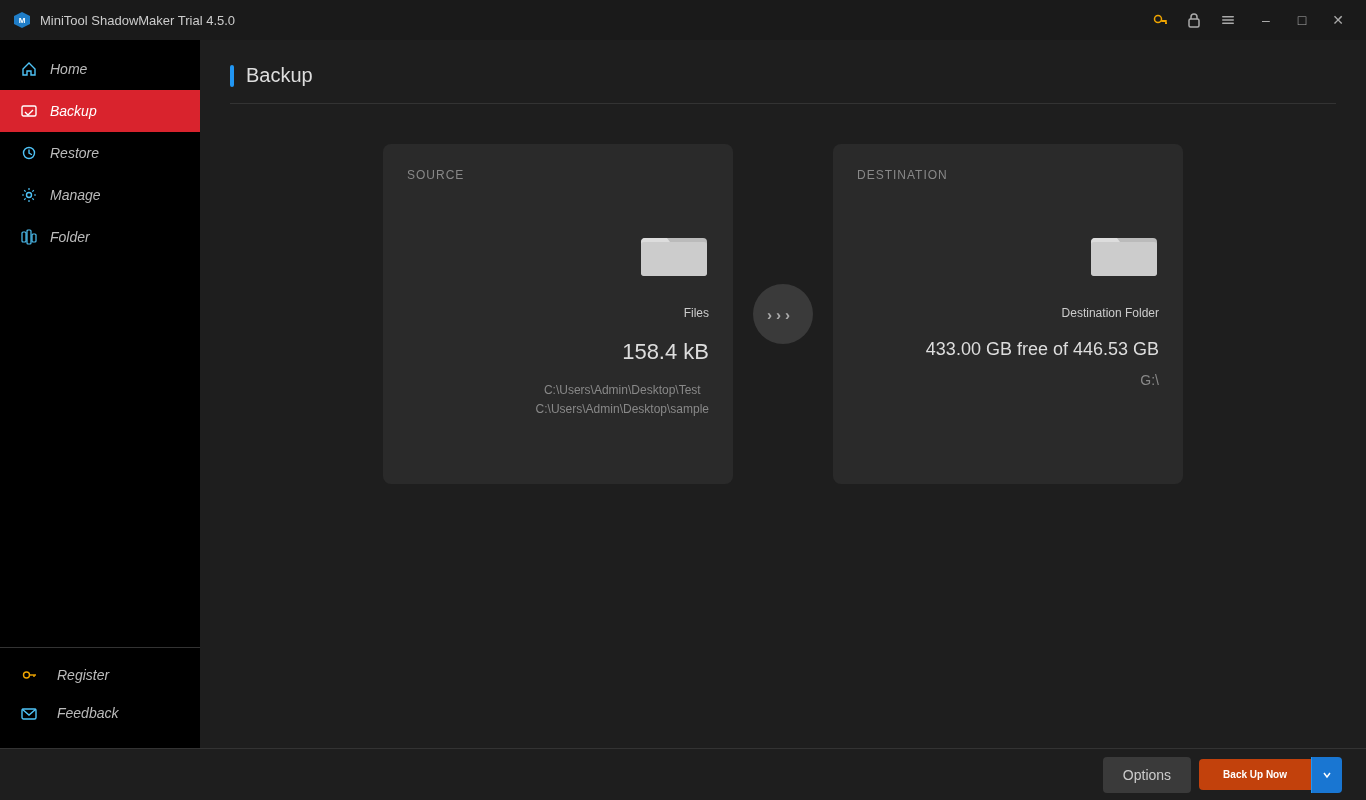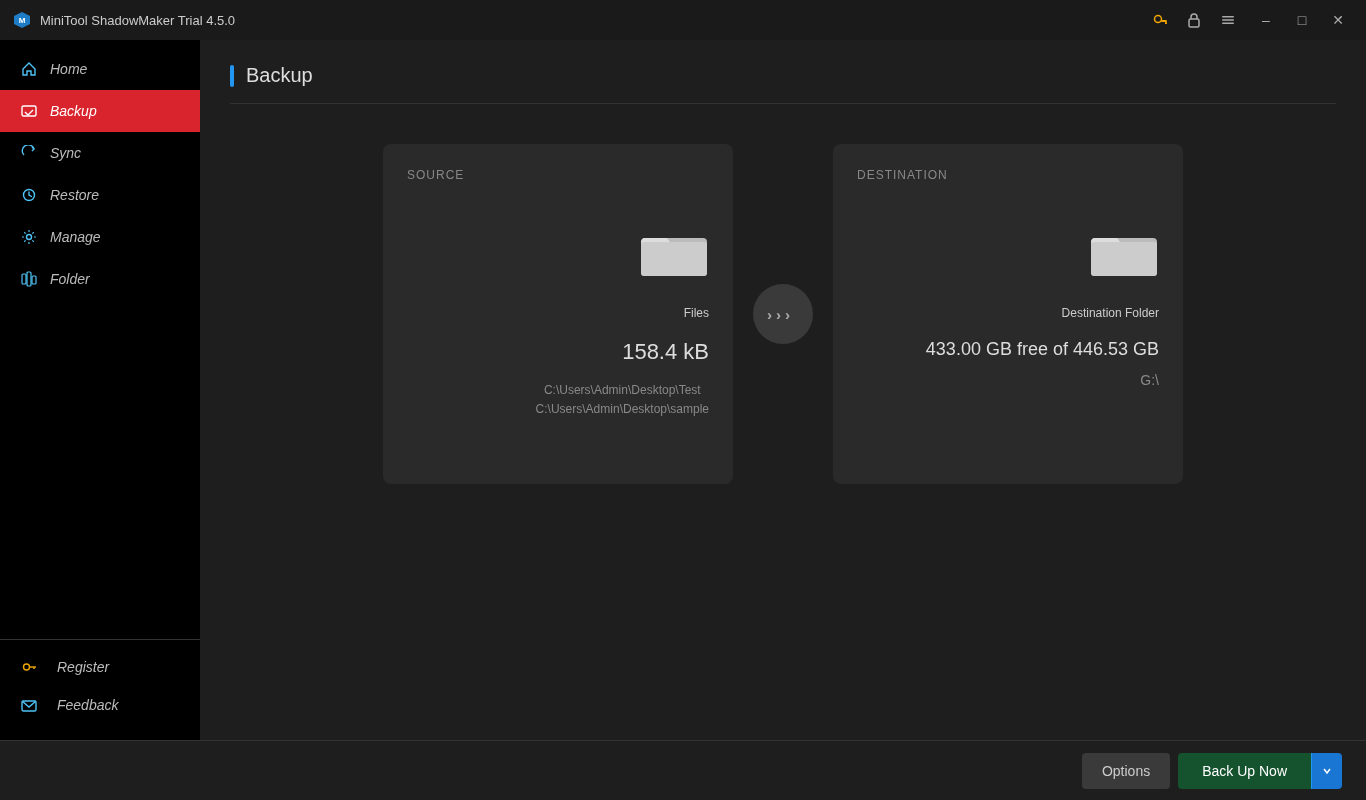--- a/index.html
+++ b/index.html
@@ -220,48 +220,48 @@
       align-items: center;
       justify-content: center;
       cursor: pointer;
       flex-shrink: 0;
       margin: 0 20px;
       margin-top: 140px;
     }
 
     
     .bottom-bar {
-      height: 60px;
+      height: 52px;
       background: #1e1e1e;
       display: flex;
       align-items: center;
       justify-content: flex-end;
       padding: 0 24px;
       gap: 0;
       border-top: 1px solid #333;
     }
     .btn-options {
       background: #3a3a3a;
       color: #ccc;
       border: none;
       padding: 10px 20px;
       font-size: 14px;
       cursor: pointer;
       border-radius: 4px;
       margin-right: 8px;
     }
     .btn-backup-now {
-      background: #14532d;
+      background: #c2410c;
       color: #fff;
       border: none;
       padding: 10px 24px;
-      font-size: 14px;
+      font-size: 10px;
       cursor: pointer;
       border-radius: 4px 0 0 4px;
-      font-weight: 400;
+      font-weight: 700;
     }
     .btn-backup-dropdown {
       background: #1976d2;
       color: #fff;
       border: none;
       padding: 10px 10px;
       font-size: 14px;
       cursor: pointer;
       border-radius: 0 4px 4px 0;
       border-left: 1px solid #2196f3;
@@ -332,29 +332,20 @@
       <div class="nav-item active">
         <div class="nav-icon">
           <svg width="16" height="16" viewBox="0 0 16 16">
               <rect x="1" y="3" width="14" height="10" rx="1.5" fill="none" stroke="white" stroke-width="1.4"></rect>
               <path d="M4 9l3 3 5-5" fill="none" stroke="white" stroke-width="1.4"></path>
             </svg>
         </div>
         <span>Backup</span>
       </div>
 
-      <div class="nav-item">
-        <div class="nav-icon">
-          <svg width="16" height="16" viewBox="0 0 16 16">
-              <path d="M13 4A6 6 0 103 10" fill="none" stroke="#4fc3f7" stroke-width="1.4"></path>
-              <polyline points="11,2 13,4 11,6" fill="none" stroke="#4fc3f7" stroke-width="1.4"></polyline>
-            </svg>
-        </div>
-        <span>Sync</span>
-      </div>
 
       <div class="nav-item">
         <div class="nav-icon">
           <svg width="16" height="16" viewBox="0 0 16 16">
               <circle cx="8" cy="8" r="5.5" fill="none" stroke="#4fc3f7" stroke-width="1.4"></circle>
               <path d="M8 5v3l2.5 1.5" fill="none" stroke="#4fc3f7" stroke-width="1.4" stroke-linecap="round"></path>
             </svg>
         </div>
         <span>Restore</span>
       </div>

